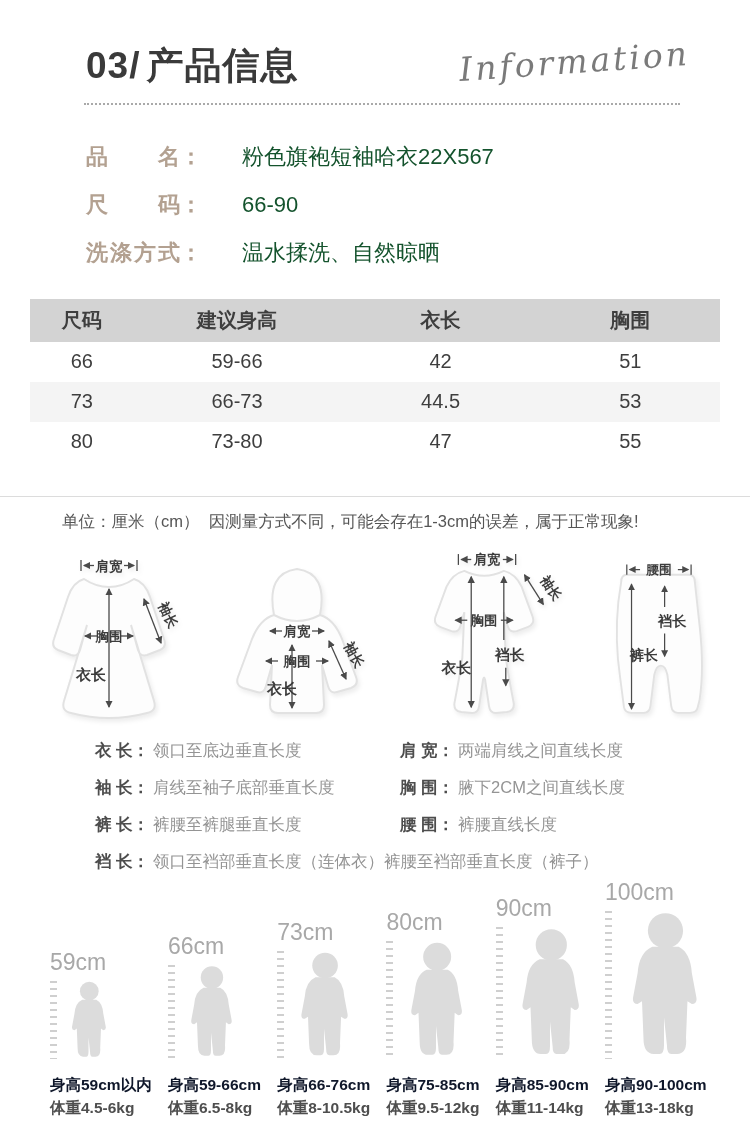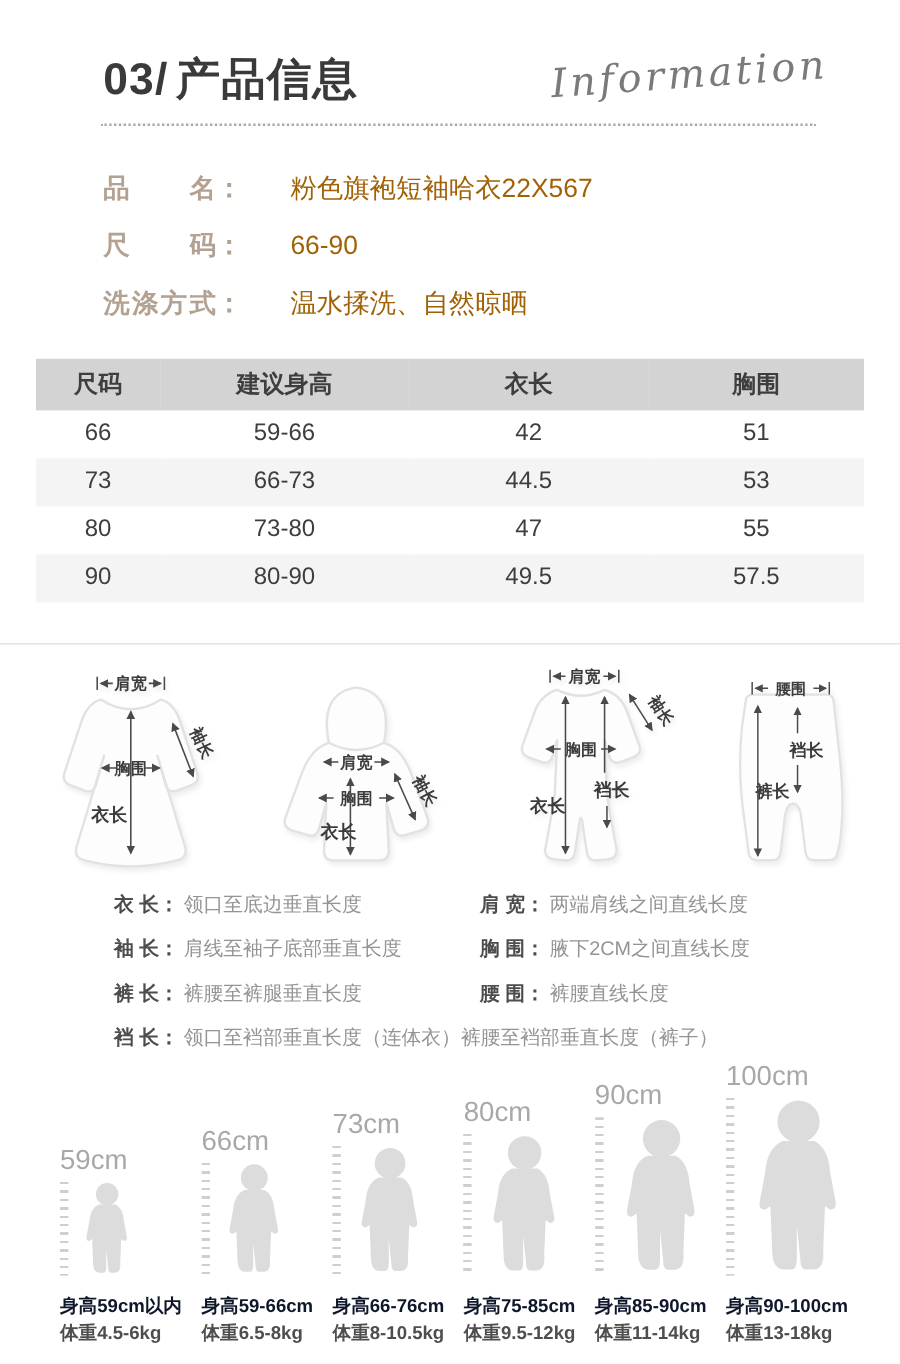--- a/index.html
+++ b/index.html
@@ -20,21 +20,21 @@
     font-style:italic;font-weight:400;font-size:33px;color:#7a7a7a;
     letter-spacing:3px;transform:rotate(-4deg);
   }
   .dotted{border-top:2px dotted #a9a9a9;margin:10px 0 0 14px;}
   
   .pinfo{margin:28px 0 0 86px;}
   .pi-row{line-height:48px;font-size:22px;}
   .pi-label{display:inline-block;width:94px;text-align:justify;text-align-last:justify;
     color:#b3a191;font-weight:700;vertical-align:top;}
   .pi-colon{color:#b3a191;font-weight:700;margin-right:40px;}
-  .pi-value{color:#a16207;font-weight:500;}
+  .pi-value{color:#14532d;font-weight:500;}
   
   table.sz{width:690px;margin:22px auto 0;border-collapse:collapse;text-align:center;
     font-size:20px;color:#3e3e3e;}
   table.sz th{background:#d3d3d3;font-weight:600;padding:8px 0;}
   table.sz td{padding:8.5px 0;font-weight:500;}
   table.sz tbody tr:nth-child(even){background:#f4f4f4;}
   
   .divider{border-top:1px solid #dcdcdc;margin-top:34px;}
   .note{margin:14px 40px 0 62px;font-size:16.5px;color:#555;white-space:pre-wrap;font-weight:500;}
   
@@ -112,30 +112,25 @@
         <td>66-73</td>
         <td>44.5</td>
         <td>53</td>
       </tr>
       <tr>
         <td>80</td>
         <td>73-80</td>
         <td>47</td>
         <td>55</td>
       </tr>
-      <tr>
-        <td>90</td>
-        <td>80-90</td>
-        <td>49.5</td>
-        <td>57.5</td>
-      </tr>
     </tbody>
   </table>
 
   <div class="divider"></div>
+  <p class="note">单位：厘米（cm）  因测量方式不同，可能会存在1-3cm的误差，属于正常现象!</p>
 
   <div class="diagrams">
 
     <svg class="dg" width="150" height="172" viewBox="0 0 150 172">
       <defs>
           <marker id="a1" viewBox="0 0 8 8" refX="6" refY="4" markerWidth="6.5" markerHeight="6.5" orient="auto-start-reverse">
             <path d="M0,0.5 L7,4 L0,7.5 Z" fill="#4a4a4a"></path>
           </marker>
         </defs>
       <path class="garment" d="M50,24 Q62,32 75,32 Q88,32 100,24 Q111,27 116,42 L130,84 Q133,92 126,95 L113,100 Q106,102 104,95 L97,70 L120,146 Q123,156 113,158 Q75,168 37,158 Q27,156 30,146 L53,70 L46,95 Q44,102 37,100 L24,95 Q17,92 20,84 L34,42 Q39,27 50,24 Z"></path>

